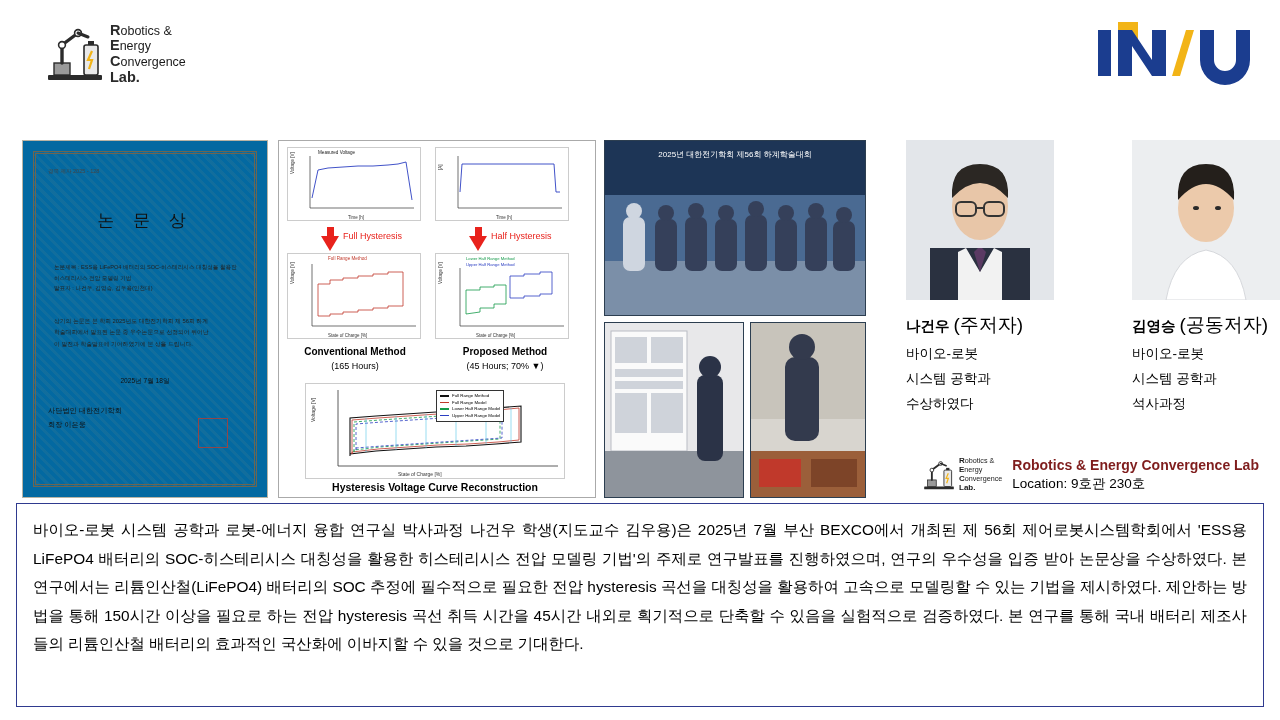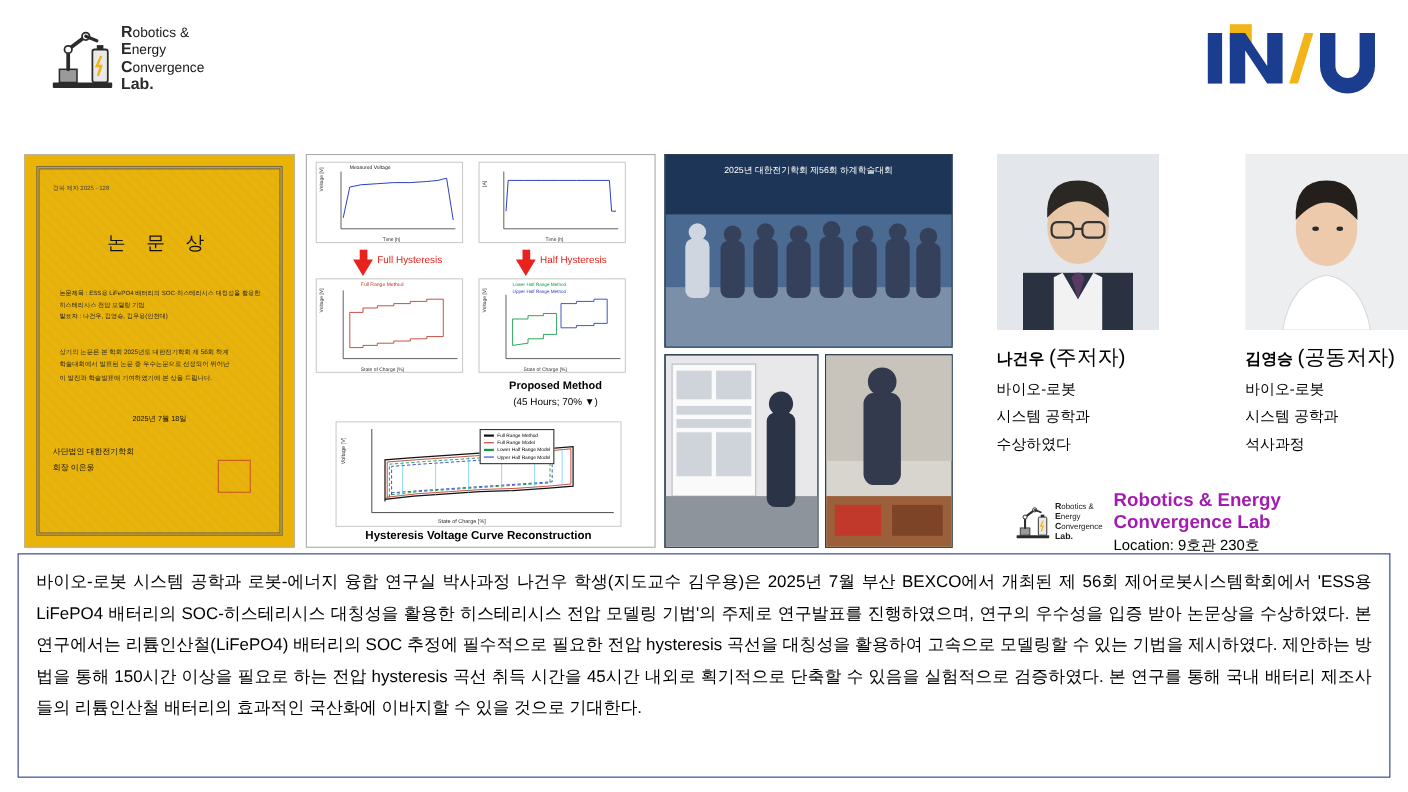--- a/index.html
+++ b/index.html
@@ -54,21 +54,21 @@
 
   
   .body-area {
     position: absolute; left: 0; top: 112px; width: 1280px; height: 388px;
     background: #ffffff;
   }
 
   
   .cert {
     position: absolute; left: 22px; top: 28px; width: 246px; height: 358px;
-    background: #eab308;
+    background: #0369a1;
     border: 1px solid #b9b4a4;
     padding: 10px;
   }
   .cert-inner {
     width: 100%; height: 100%;
     border: 3px double #6d6550;
     position: relative;
     background:
       repeating-linear-gradient(45deg, rgba(160,150,120,.09) 0 3px, transparent 3px 7px);
     padding: 10px 12px;
@@ -152,21 +152,21 @@
   }
 
   .lab-footer {
     position: absolute; left: 922px; top: 452px; width: 350px; height: 46px;
     display: flex; align-items: center;
   }
   .lab-footer .robot-mark2 { width: 34px; height: 40px; position: relative; flex: 0 0 34px; }
   .lab-footer .letters2 { font-size: 7.2px; line-height: 1.1; margin-left: 3px; color: #1a1a1a; }
   .lab-footer .letters2 .big { font-weight: bold; font-size: 8px; }
   .lab-footer .ftext { margin-left: 10px; }
-  .lab-footer .ftitle { font-size: 17px; font-weight: bold; color: #a21caf; }
+  .lab-footer .ftitle { font-size: 14px; font-weight: bold; color: #7f1d1d; }
   .lab-footer .floc { font-size: 13.5px; color: #000; margin-top: 2px; }
 
   
   .desc {
     position: absolute; left: 16px; top: 503px; width: 1248px; height: 204px;
     border: 1.5px solid #2f3a8f; background: #fff;
     padding: 12px 16px;
     font-size: 15.4px; line-height: 1.85; color: #000;
     text-align: justify;
   }
@@ -297,20 +297,24 @@
         <svg viewBox="0 0 134 86" width="134" height="86" style="position:absolute;left:0;top:0;">
           <line x1="24" y1="14" x2="24" y2="72" stroke="#333" stroke-width="0.7"></line>
           <line x1="24" y1="72" x2="128" y2="72" stroke="#333" stroke-width="0.7"></line>
           <path d="M30,60 L30,36 L44,36 L44,33 L58,33 L58,31 L70,31 L70,50 L58,50 L58,54 L44,54 L44,58 Z" fill="none" stroke="#159a4a" stroke-width="0.8"></path>
           <path d="M74,30 L74,22 L88,22 L88,20 L104,20 L104,18 L116,18 L116,40 L104,40 L104,42 L88,42 L88,44 L74,44 Z" fill="none" stroke="#2b3ec2" stroke-width="0.8"></path>
         </svg>
         <div class="axis-lbl" style="position:absolute;left:2px;top:30px;transform:rotate(-90deg);transform-origin:left top;">Voltage [V]</div>
         <div class="axis-lbl" style="position:absolute;left:40px;bottom:0px;">State of Charge [%]</div>
       </div>
 
+      <div class="method-cap" style="left:6px; top:204px; width:140px;">
+        <div>Conventional Method</div>
+        <small>(165 Hours)</small>
+      </div>
       <div class="method-cap" style="left:156px; top:204px; width:140px;">
         <div>Proposed Method</div>
         <small>(45 Hours; 70% ▼)</small>
       </div>
 
       <div class="plot" style="position:absolute; left:26px; top:242px; width:260px; height:96px;">
         <svg viewBox="0 0 260 96" width="260" height="96" style="position:absolute;left:0;top:0;">
           <line x1="32" y1="6" x2="32" y2="82" stroke="#333" stroke-width="0.8"></line>
           <line x1="32" y1="82" x2="252" y2="82" stroke="#333" stroke-width="0.8"></line>
           <path d="M44,72 L44,34 L70,32 L100,30 L130,28 L160,26 L190,24 L215,22

